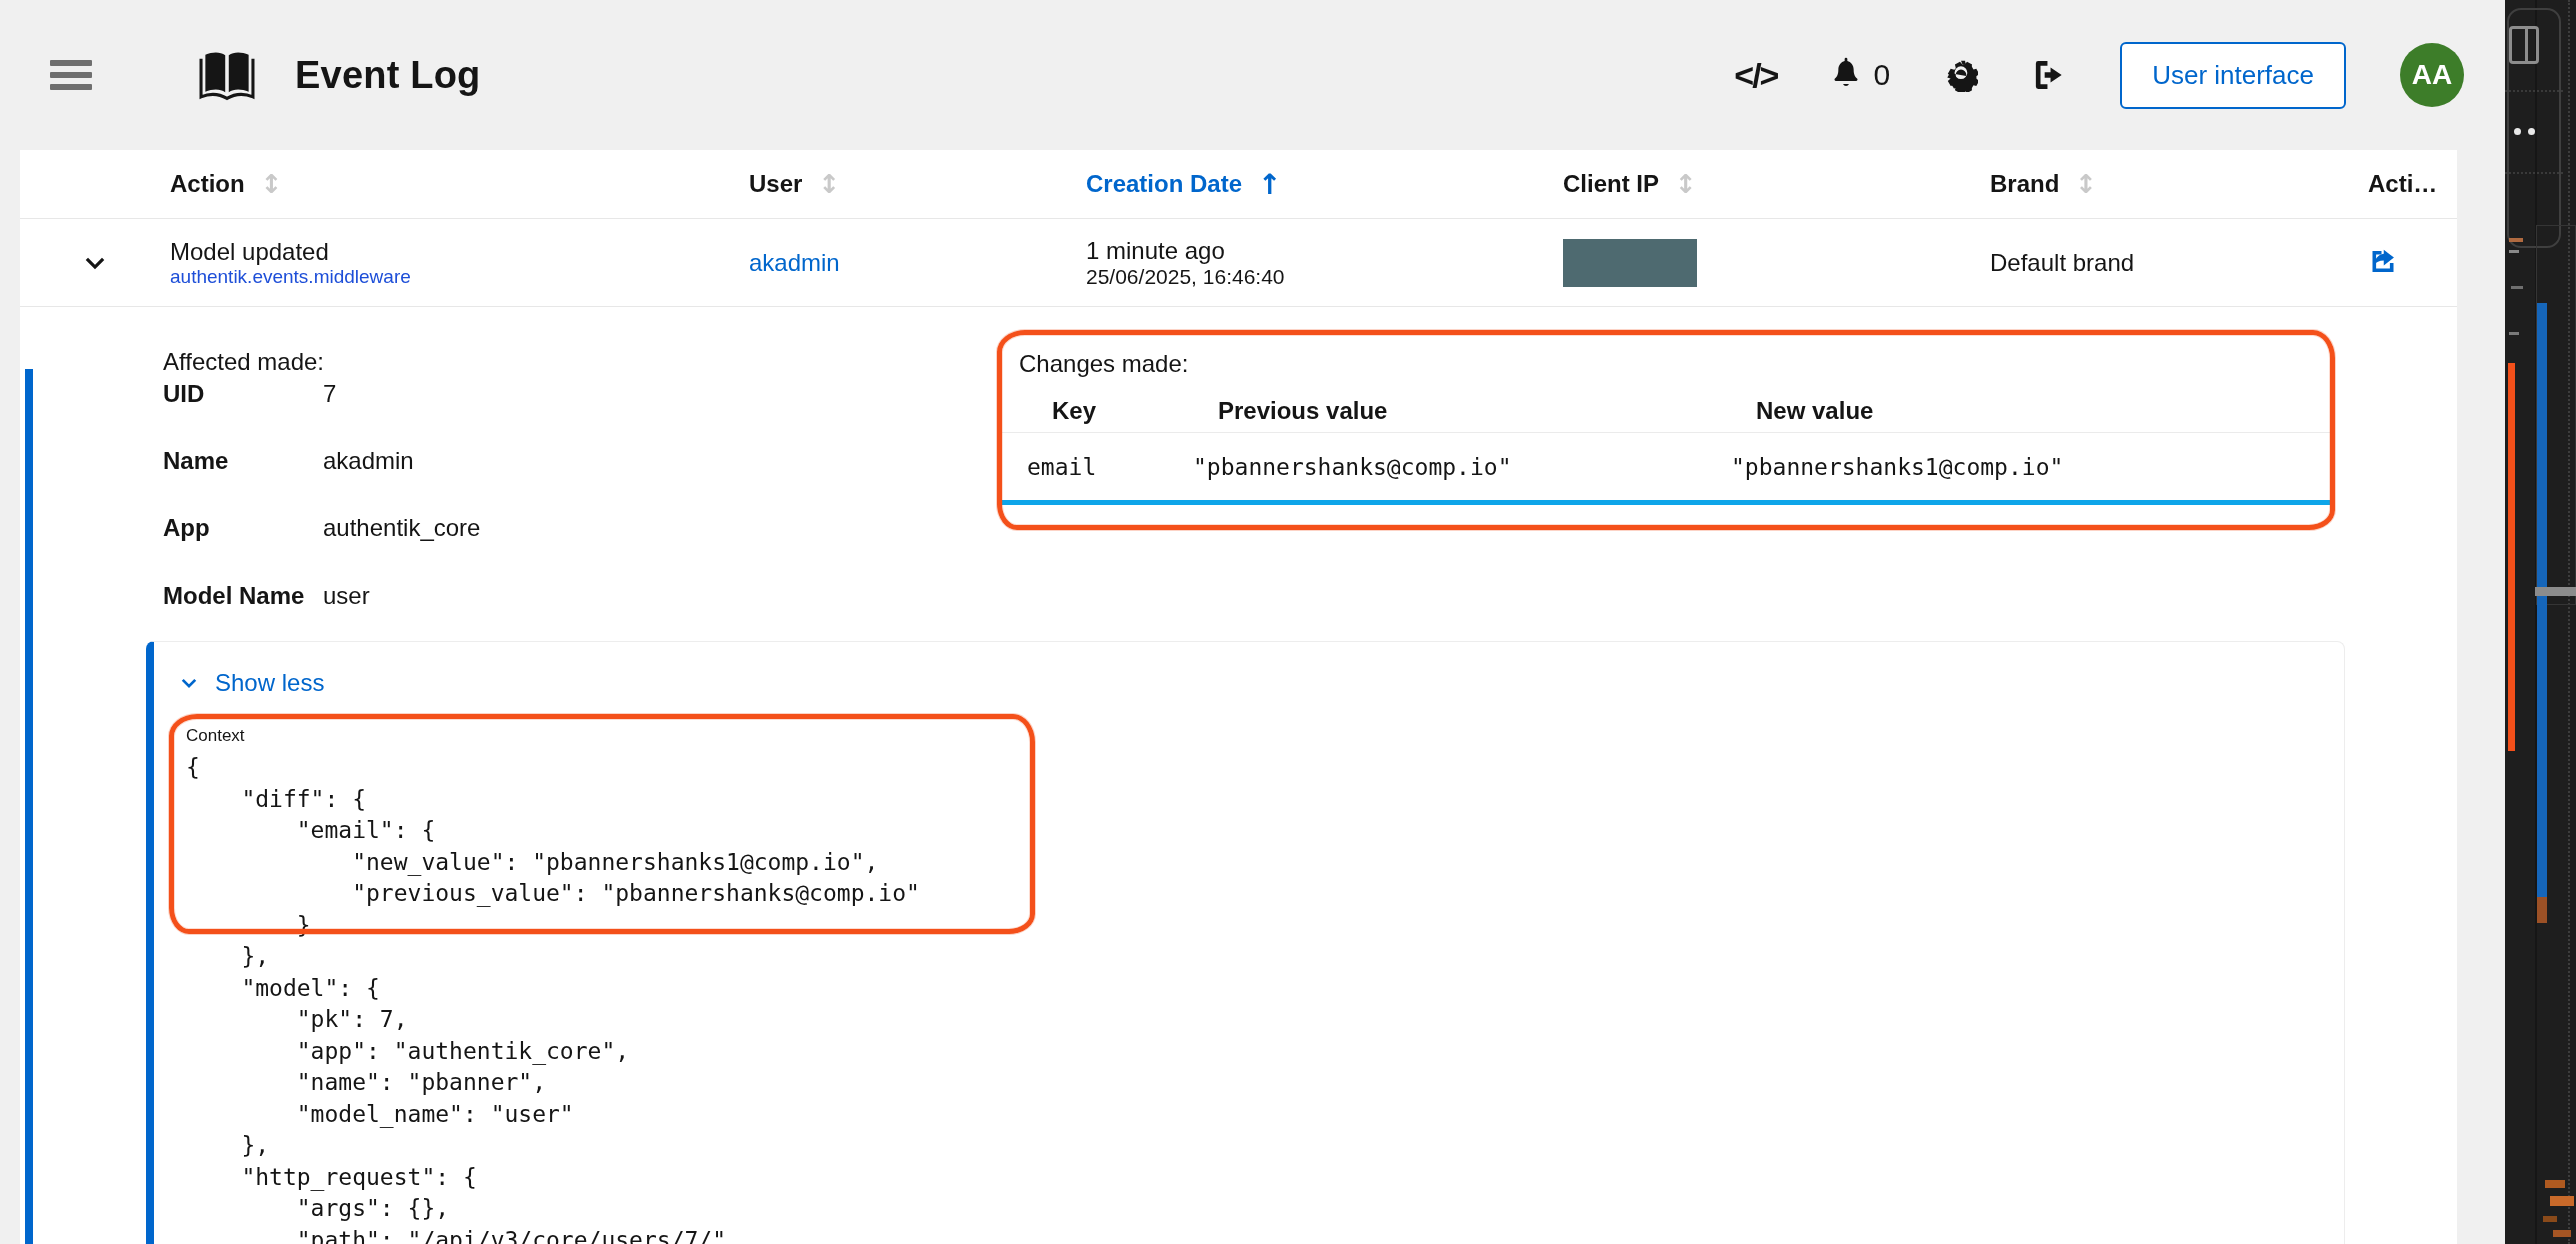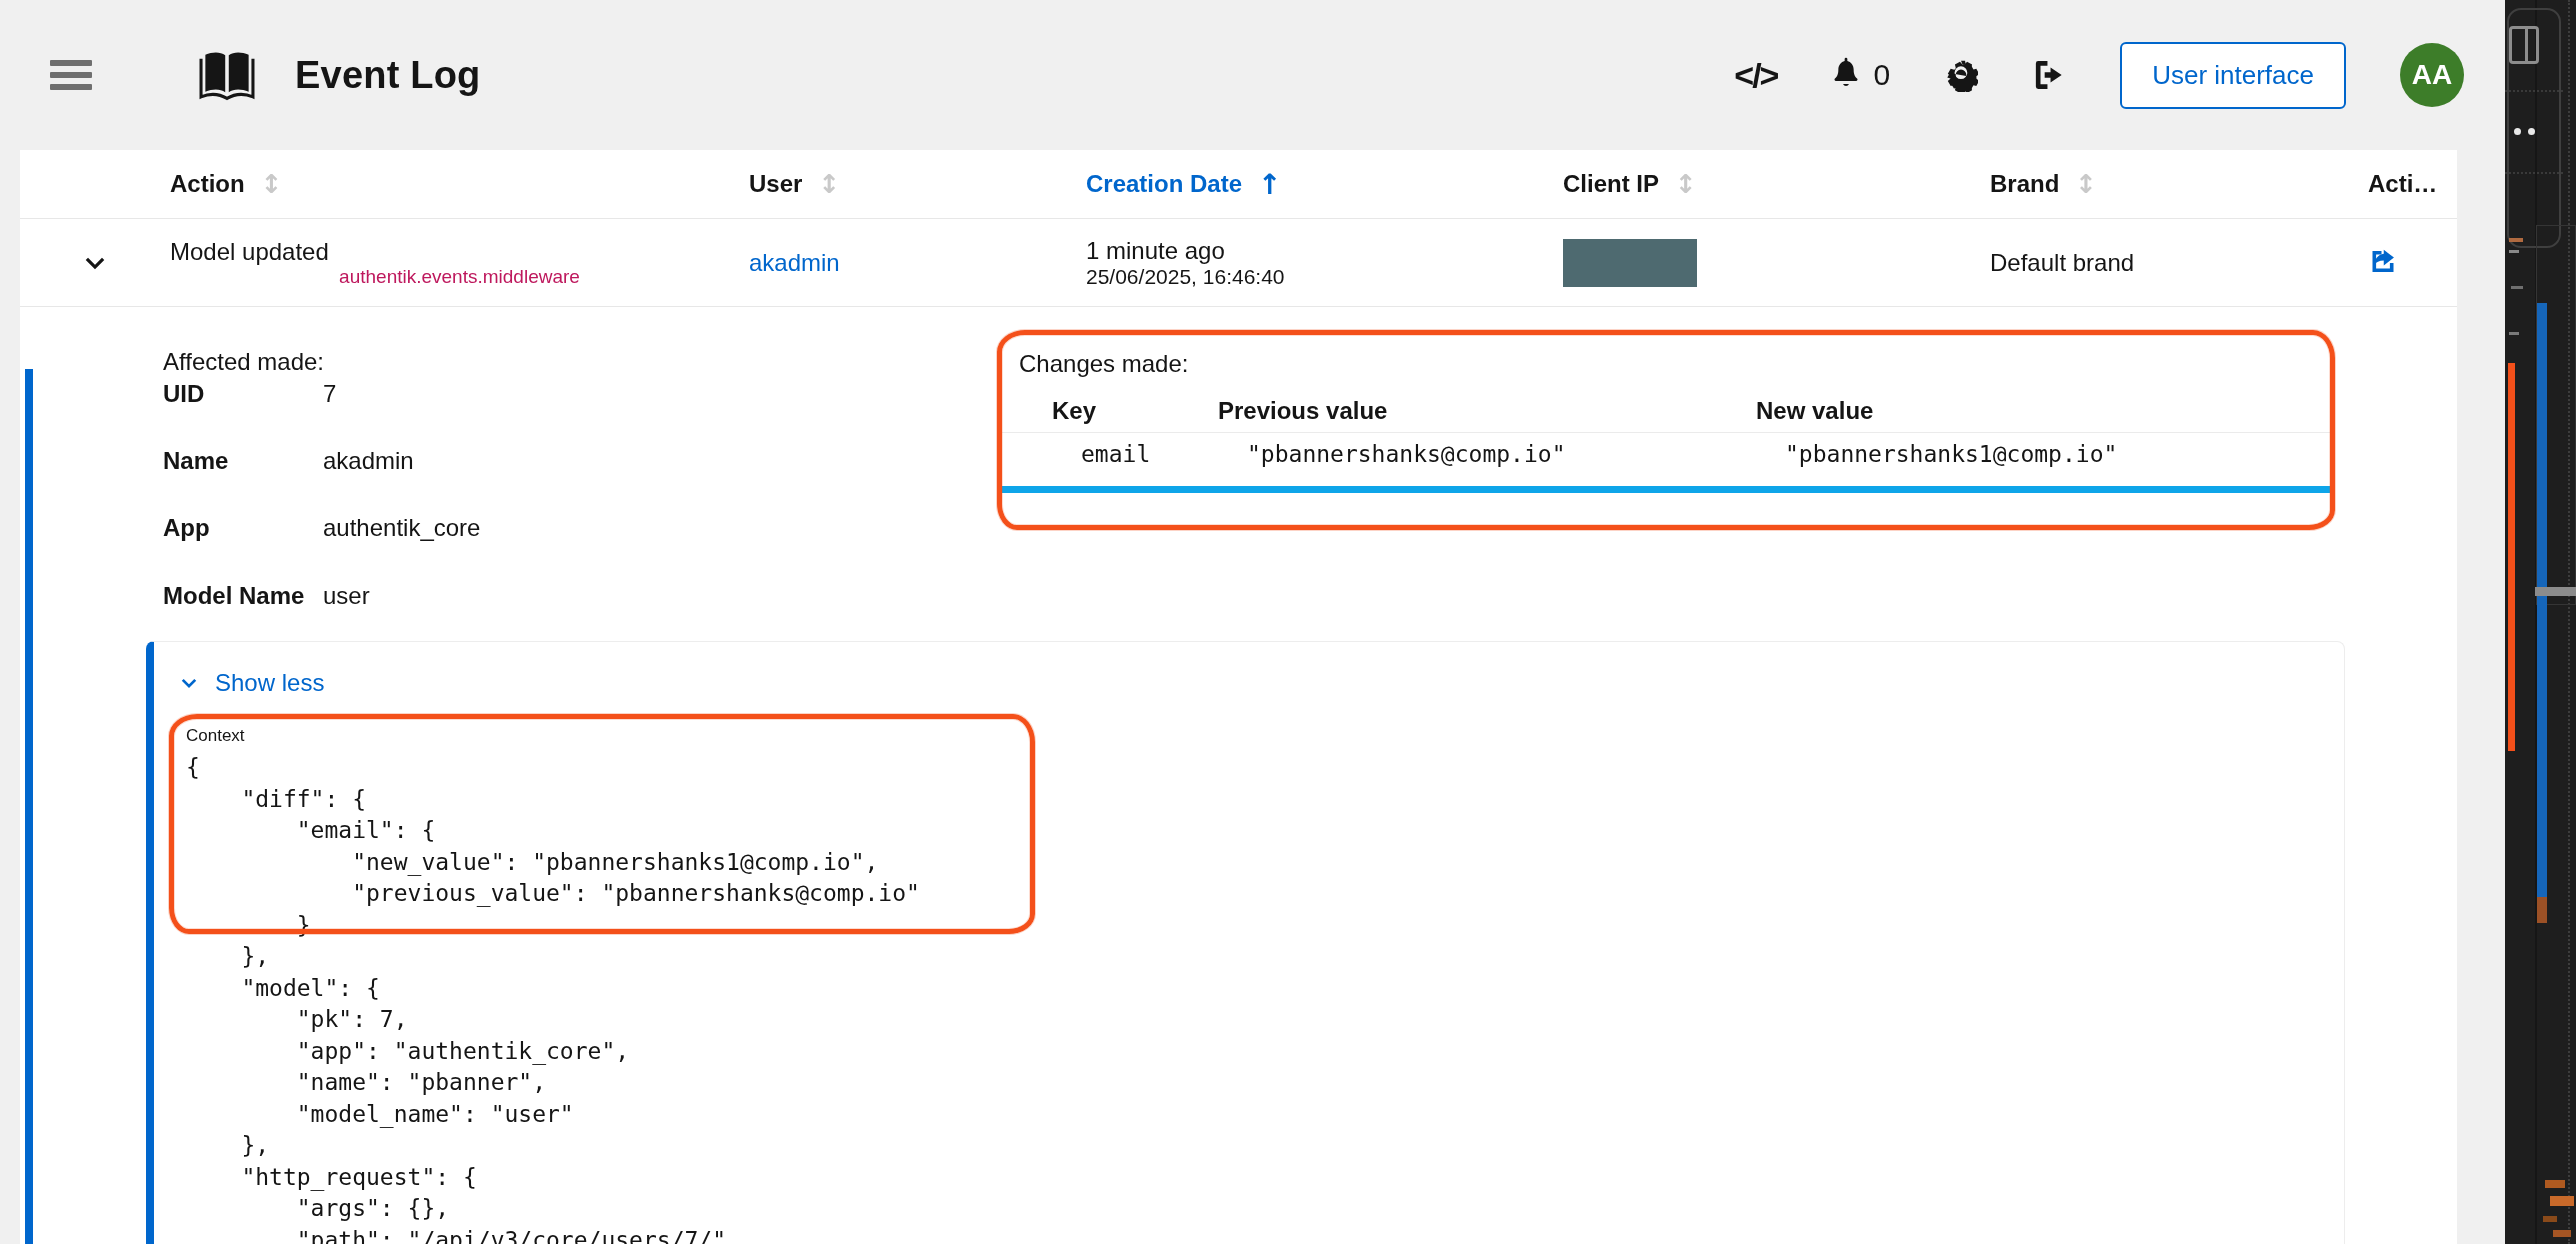--- a/index.html
+++ b/index.html
@@ -44,21 +44,21 @@
     grid-template-columns:150px 579px 337px 477px 427px 378px 1fr;
     align-items:center;
   }
   .thead { height:69px; border-bottom:1px solid #e7e7e7; font-weight:700; font-size:24px; }
   .th { display:flex; align-items:center; gap:16px; cursor:pointer; }
   .sort-glyph { font-family:"DejaVu Sans", sans-serif; color:#c9c9c9; font-size:26px; }
   .th-sorted { color:#0066cc; }
   .sort-asc { font-family:"DejaVu Sans", sans-serif; color:#0066cc; font-size:28px; font-weight:700; }
   .trow { height:88px; border-bottom:1px solid #e7e7e7; font-size:24px; }
   .cell-stack { display:flex; flex-direction:column; }
-  .subtle { font-size:19px; color:#be185d;text-align:center; }
+  .subtle { font-size:19px; color:#1d4ed8; }
   .ts2 { font-size:21px; color:#151515; }
   .link { color:#0066cc; cursor:pointer; text-decoration:none; }
   .expander { display:flex; justify-content:center; cursor:pointer; }
   .redacted { width:134px; height:48px; background:#4e6a70; }
   .expand-border { position:absolute; left:5px; top:219px; bottom:0; width:8px; background:#0066cc; z-index:4; }
 
   
   .detail-row { position:absolute; left:143px; font-size:24px; display:flex; }
   .detail-label { width:160px; font-weight:700; }
   .detail-plain { font-weight:400; }
@@ -71,24 +71,24 @@
   }
   .changes-box { position:absolute; left:977px; top:180px; width:1338px; height:200px; }
   .cm-title { position:absolute; left:22px; top:20px; font-size:24px; }
   .cm-head {
     position:absolute; left:0; top:60px; width:100%; height:43px;
     display:grid; grid-template-columns:166px 538px auto; padding-left:55px;
     align-items:center; font-size:24px; font-weight:700;
     border-bottom:1px solid #ebebeb;
   }
   .cm-row {
-    position:absolute; left:0; top:91px; width:100%; height:72px;
-    display:grid; grid-template-columns:166px 538px auto; padding-left:84px;
+    position:absolute; left:0; top:103px; width:100%; height:72px;
+    display:grid; grid-template-columns:166px 538px auto; padding-left:30px;
     align-items:center; font-family:"DejaVu Sans Mono", monospace; font-size:23px;
-    border-bottom:7px solid #0ea5e9;
+    border-bottom:5px solid #0ea5e9;
   }
 
   
   .card {
     position:absolute; left:126px; top:491px; width:2199px; height:800px;
     background:#fff; border:1px solid #ededed; border-left:8px solid #0066cc;
     border-radius:8px 8px 0 0; border-bottom:none;
   }
   .show-less {
     position:absolute; left:25px; top:26px; height:30px;

